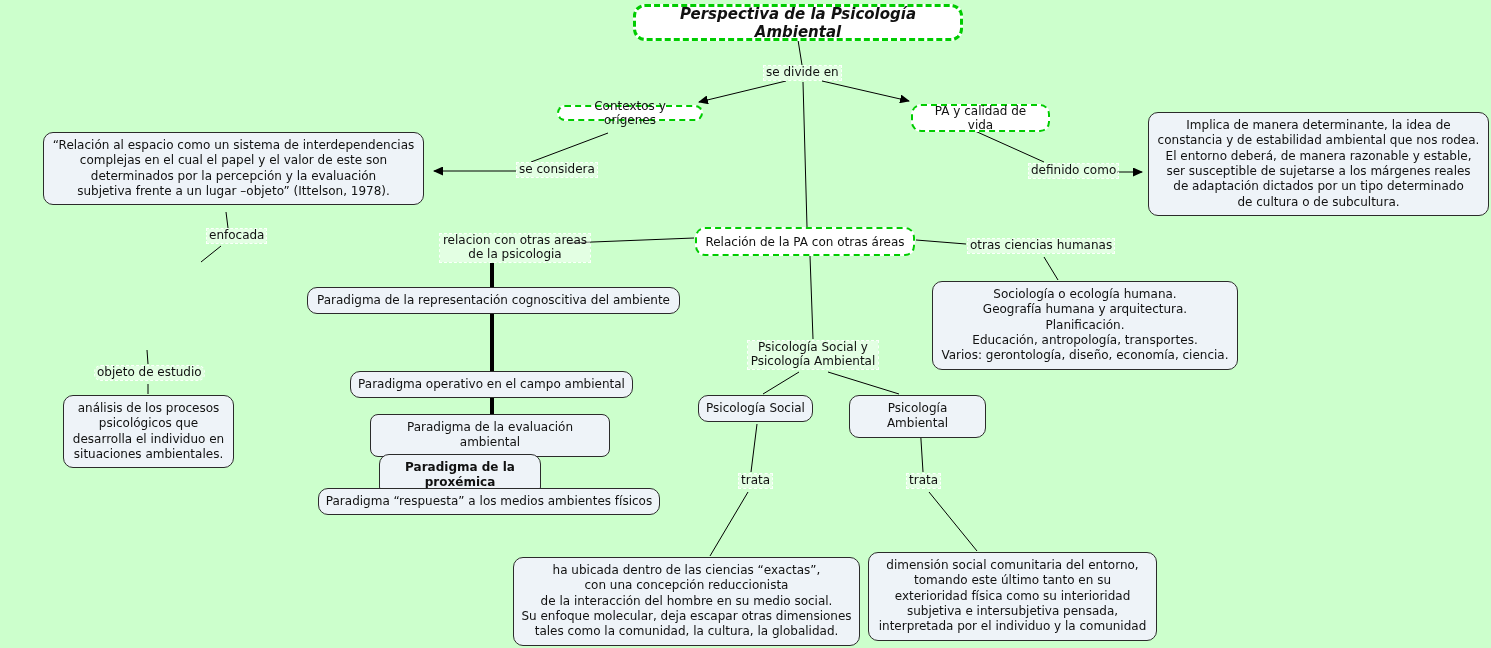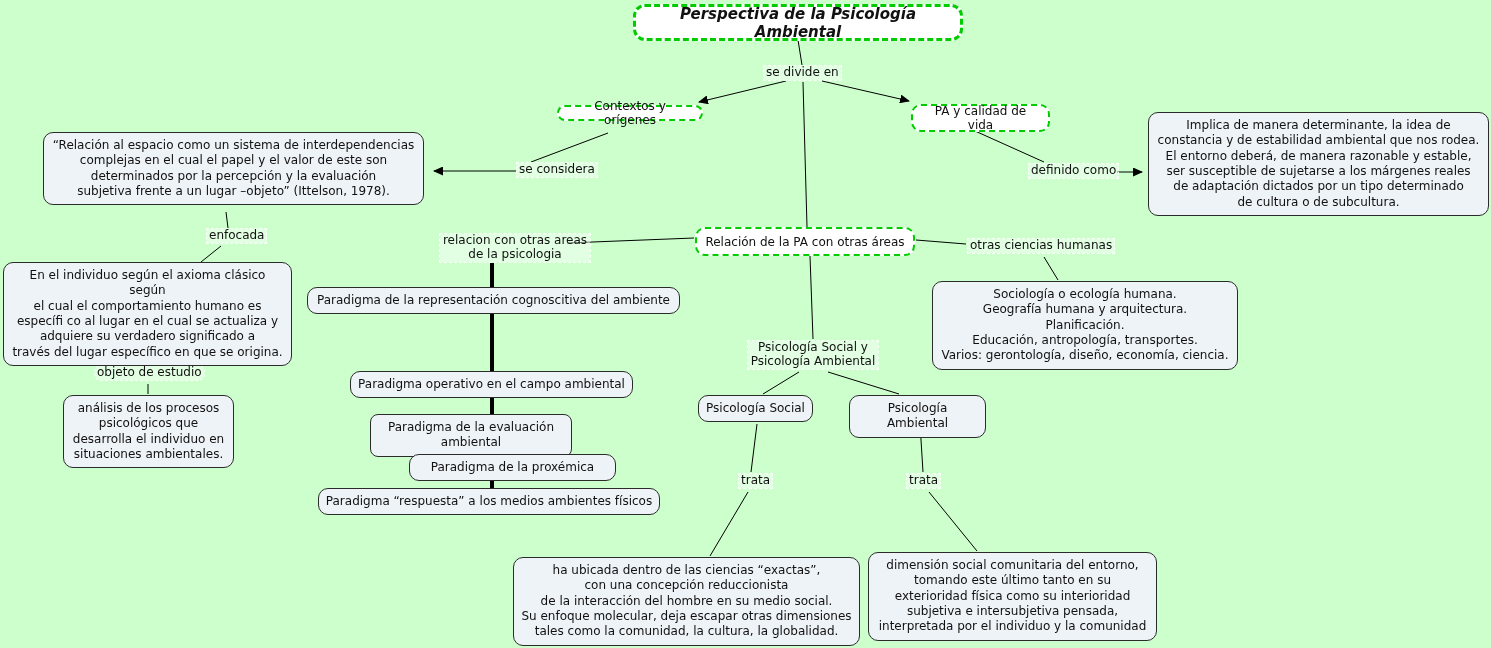--- a/index.html
+++ b/index.html
@@ -102,41 +102,36 @@
 determinados por la percepción y la evaluación
 subjetiva frente a un lugar –objeto” (Ittelson, 1978).</div>
 
   <div class="abs tbox" style="left:1148px;top:112px;width:341px;">Implica de manera determinante, la idea de
 constancia y de estabilidad ambiental que nos rodea.
 El entorno deberá, de manera razonable y estable,
 ser susceptible de sujetarse a los márgenes reales
 de adaptación dictados por un tipo determinado
 de cultura o de subcultura.</div>
 
-  <div class="abs tbox" style="left:3px;top:262px;width:289px;">En el individuo según el axioma clásico según
-el cual el comportamiento humano es
-específi co al lugar en el cual se actualiza y
-adquiere su verdadero significado a
-través del lugar específico en que se origina.</div>
 
   <div class="abs tbox" style="left:63px;top:395px;width:171px;">análisis de los procesos
 psicológicos que
 desarrolla el individuo en
 situaciones ambientales.</div>
 
   <div class="abs tbox" style="left:932px;top:281px;width:306px;">Sociología o ecología humana.
 Geografía humana y arquitectura.
 Planificación.
 Educación, antropología, transportes.
 Varios: gerontología, diseño, economía, ciencia.</div>
 
   <div class="abs tbox" style="left:307px;top:287px;width:373px;">Paradigma de la representación cognoscitiva del ambiente</div>
   <div class="abs tbox" style="left:350px;top:371px;width:283px;">Paradigma operativo en el campo ambiental</div>
-  <div class="abs tbox" style="left:370px;top:414px;width:202px;border-radius:8px;">Paradigma de la evaluación ambiental</div>
-  <div class="abs tbox" style="left:409px;top:454px;width:207px;">Paradigma de la proxémica</div>
+  <div class="abs tbox" style="left:370px;top:414px;width:240px;border-radius:8px;">Paradigma de la evaluación ambiental</div>
+  <div class="abs tbox" style="left:379px;top:454px;width:162px;font-weight:bold;">Paradigma de la proxémica</div>
   <div class="abs tbox" style="left:318px;top:488px;width:342px;">Paradigma “respuesta” a los medios ambientes físicos</div>
 
   <div class="abs tbox" style="left:698px;top:395px;width:115px;">Psicología Social</div>
   <div class="abs tbox" style="left:849px;top:395px;width:137px;">Psicología Ambiental</div>
 
   <div class="abs tbox" style="left:513px;top:557px;width:347px;">ha ubicada dentro de las ciencias “exactas”,
 con una concepción reduccionista
 de la interacción del hombre en su medio social.
 Su enfoque molecular, deja escapar otras dimensiones
 tales como la comunidad, la cultura, la globalidad.</div>

